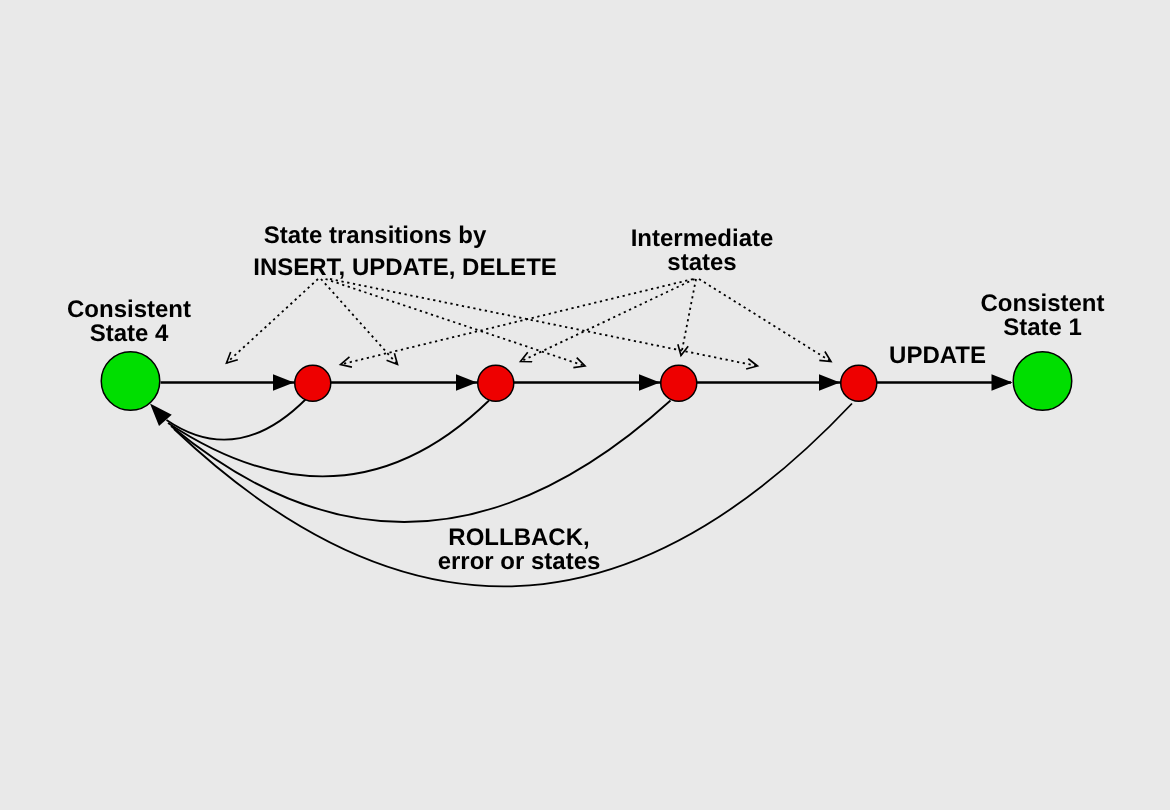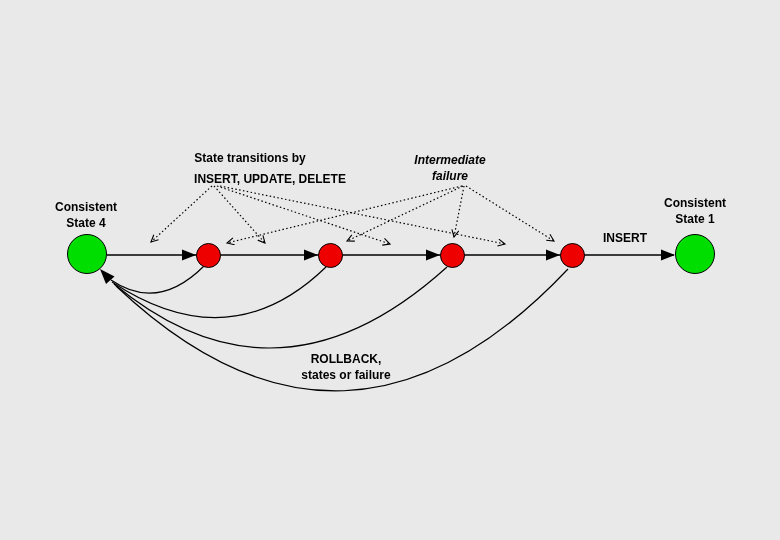--- a/index.html
+++ b/index.html
@@ -16,21 +16,21 @@
   .curve{stroke:var(--line,#000);stroke-width:1.2;fill:none;}
   .ah{fill:var(--line,#000);stroke:none;}
   .node{
     position:absolute;z-index:2;border:1px solid #000;border-radius:50%;
     box-sizing:border-box;
   }
   .node.green{width:40px;height:40px;background:var(--consistent-node,#00de00);}
   .node.red{width:25px;height:25px;background:var(--intermediate-node,#ee0000);}
   .lbl{
     position:absolute;z-index:3;
-    font-size:12px;font-weight:bold;color:#000;
+    font-size:16px;font-weight:bold;color:#000;
     line-height:16px;white-space:nowrap;text-align:center;
     transform:translateX(-50%);
   }
   .lbl span{display:block;}
 </style>
 </head>
 <body>
 
 <div id="stage" style="--background: #e9e9e9; --consistent-node: #00de00; --intermediate-node: #ee0000; --line: #000000;">
 
@@ -79,25 +79,25 @@
   </div>
 
   <div class="lbl" style="left:695px;top:195px;">
     <span>Consistent</span>
     <span>State 1</span>
   </div>
 
   <div class="lbl" style="left:250px;top:150px;">State transitions by</div>
   <div class="lbl" style="left:270px;top:171px;">INSERT, UPDATE, DELETE</div>
 
-  <div class="lbl" style="left:450px;top:152px;font-style:italic;">
+  <div class="lbl" style="left:468px;top:152px;">
     <span>Intermediate</span>
-    <span>failure</span>
+    <span>states</span>
   </div>
 
-  <div class="lbl" style="left:625px;top:230px;">INSERT</div>
+  <div class="lbl" style="left:625px;top:230px;">UPDATE</div>
 
   <div class="lbl" style="left:346px;top:351px;text-align:center;">
     <span>ROLLBACK,</span>
-    <span>states or failure</span>
+    <span>error or states</span>
   </div>
 
 </div>
 
 </body></html>

